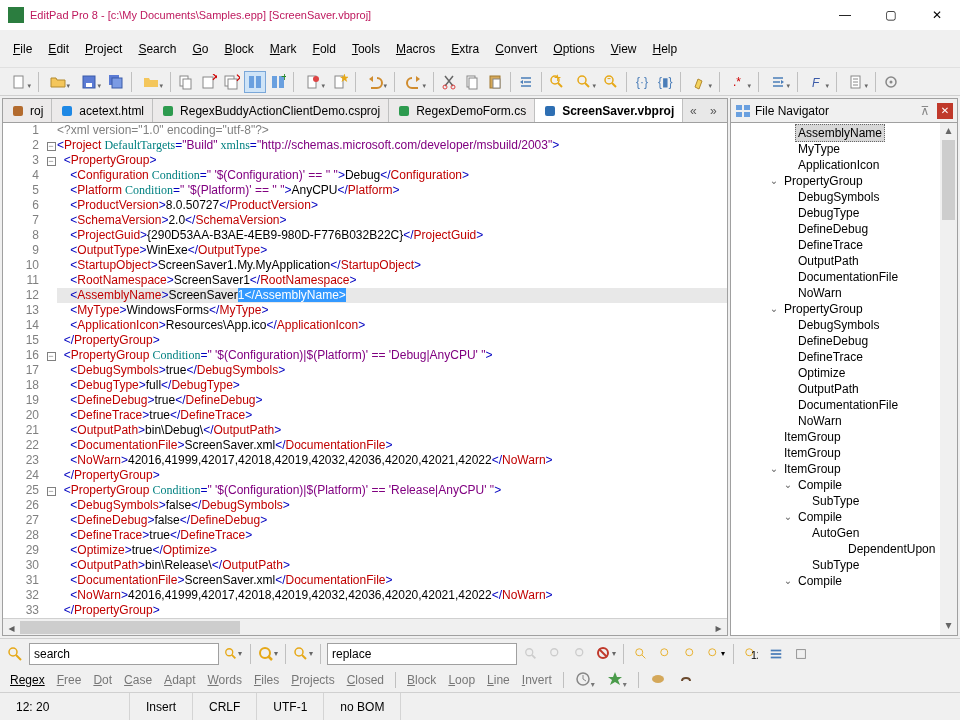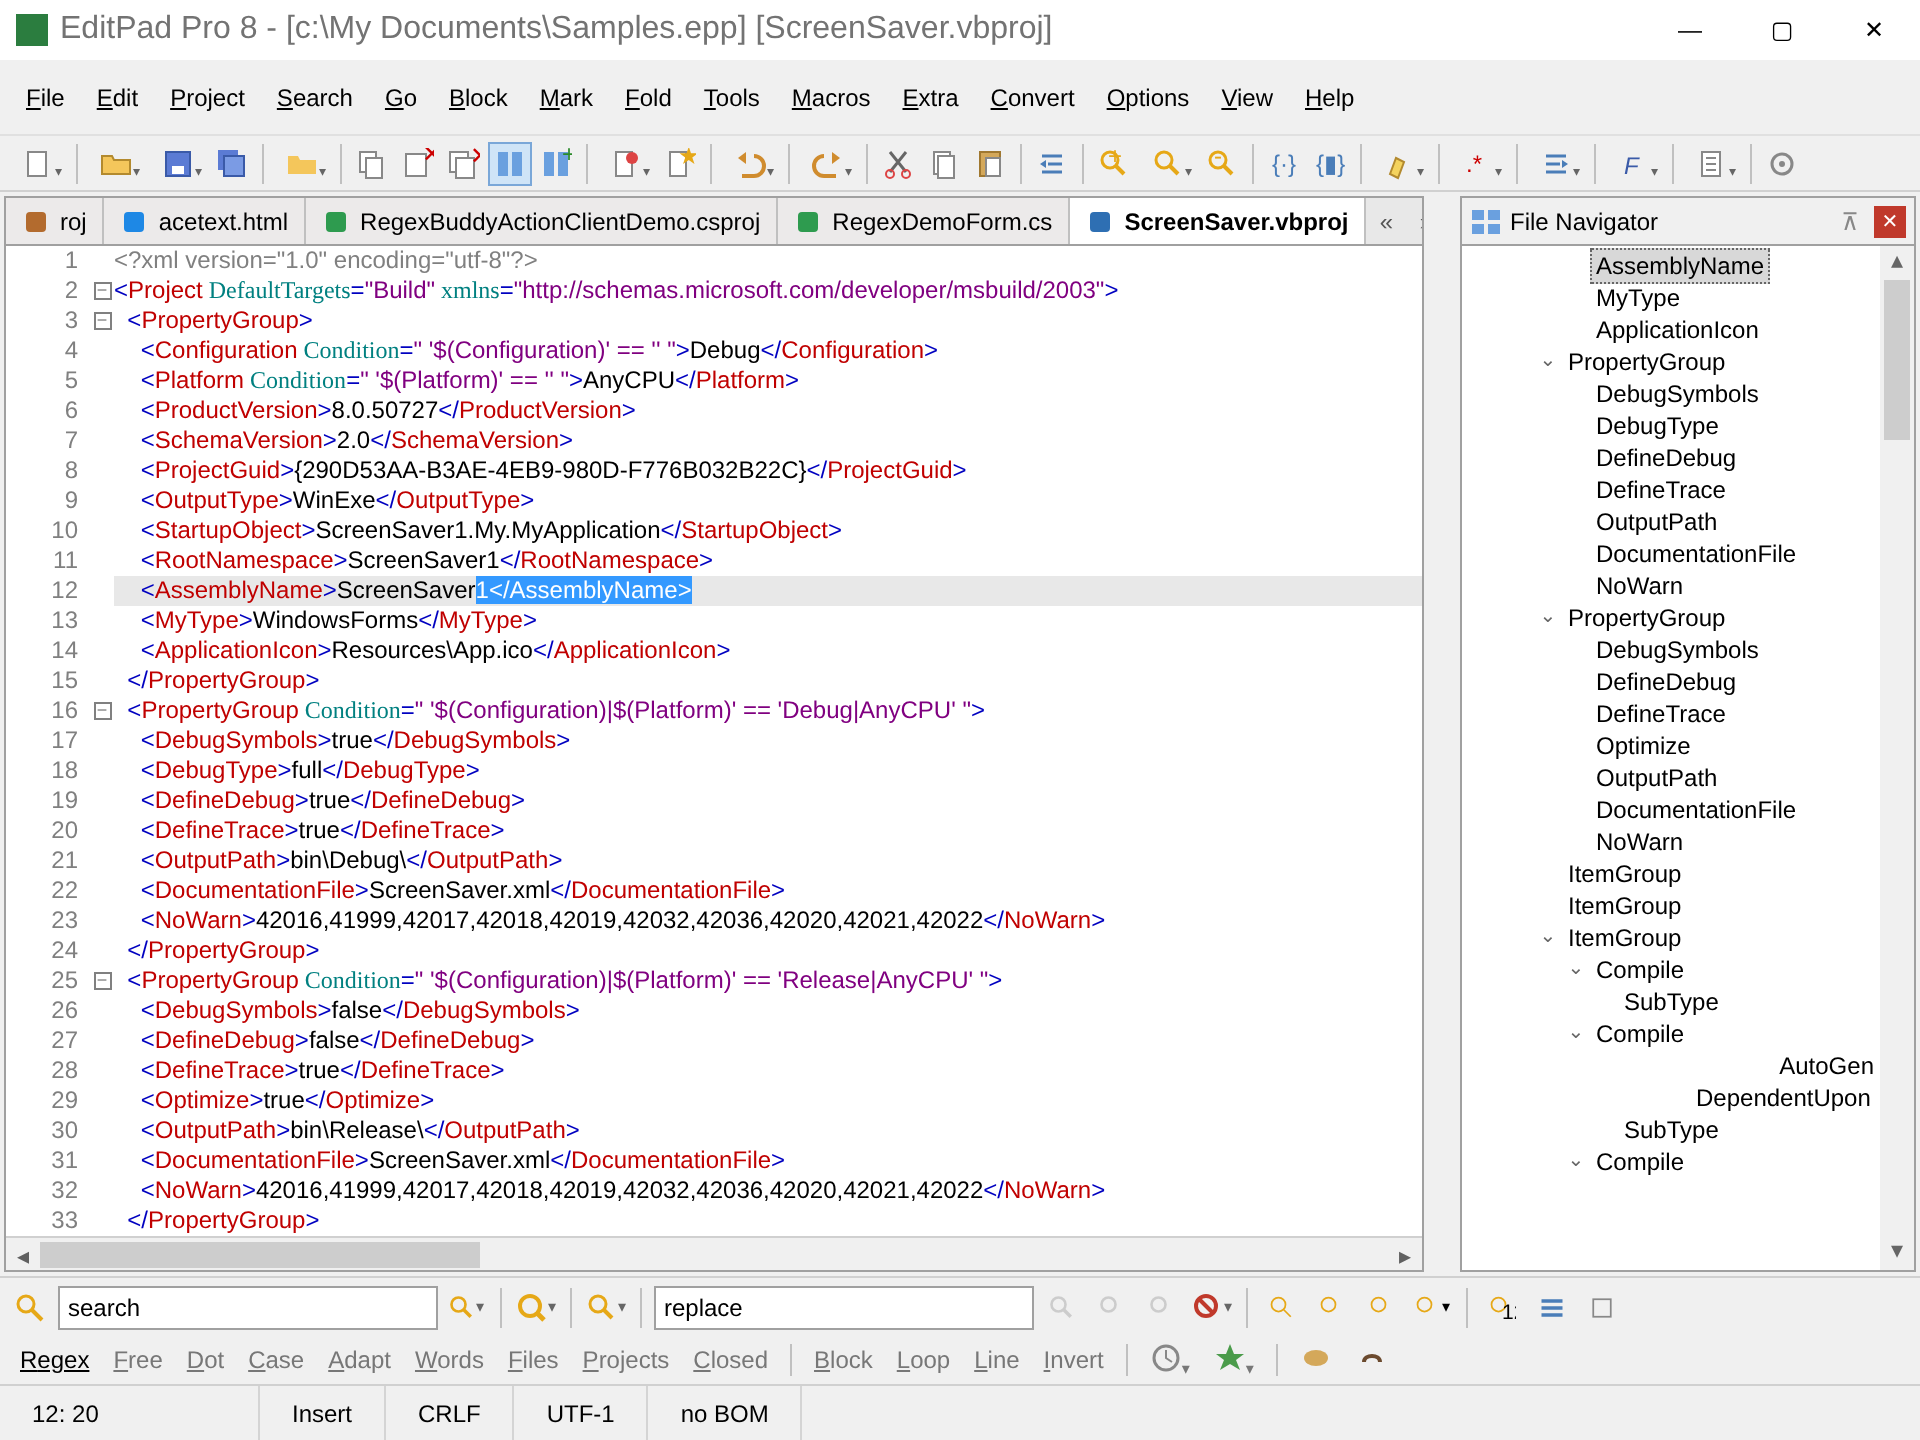--- a/index.html
+++ b/index.html
@@ -1,39 +1,39 @@
 <!DOCTYPE html>
 <html><head>
 <meta charset="utf-8">
 <style>
 * { margin: 0; padding: 0; box-sizing: border-box; font-family: "Segoe UI", Tahoma, sans-serif; font-size: 12px; }
 body { width: 960px; height: 720px; background: #f0f0f0; overflow: hidden; display: flex; flex-direction: column; }
 
 
 .titlebar { height: 30px; background: #fff; display: flex; align-items: center; padding-left: 8px; }
 .titlebar .app-icon { width: 16px; height: 16px; background: #2b7d3f; margin-right: 6px; }
-.titlebar .title { flex: 1; font-size: 16px; color: #737373; }
+.titlebar .title { flex: 1; font-size: 11px; color: #be185d; }
 .titlebar .win-btns { display: flex; }
 .titlebar .win-btn { width: 46px; height: 30px; display: flex; align-items: center; justify-content: center; color: #000; }
 
 
 .menubar { height: 38px; background: #f0f0f0; display: flex; align-items: center; padding: 0 6px; gap: 2px; border-bottom: 1px solid #e0e0e0; }
 .menubar .menu-item { padding: 2px 7px; cursor: default; }
 .menubar .menu-item u { text-decoration: underline; }
 
 
 .toolbar { height: 28px; background: #f0f0f0; display: flex; align-items: center; padding: 0 4px; gap: 1px; border-bottom: 1px solid #d0d0d0; }
 .toolbar .tbtn { width: 22px; height: 22px; display: flex; align-items: center; justify-content: center; border: 1px solid transparent; }
 .toolbar .tbtn.drop { width: 30px; position: relative; }
 .toolbar .tbtn.drop::after { content: "▾"; font-size: 7px; position: absolute; right: 2px; bottom: 2px; color: #666; }
 .toolbar .sep { width: 1px; height: 20px; background: #c0c0c0; margin: 0 3px; }
 .toolbar svg { width: 16px; height: 16px; }
 
 
-.main { flex: 1; display: flex; min-height: 0; gap: 16px; }
+.main { flex: 1; display: flex; min-height: 0; }
 
 
 .editor-pane { flex: 1; display: flex; flex-direction: column; min-width: 0; border: 1px solid #a0a0a0; margin: 2px 1px 2px 2px; background: #fff; }
 .tabstrip { height: 24px; background: #f0f0f0; display: flex; align-items: stretch; border-bottom: 1px solid #a0a0a0; overflow: hidden; }
 .tab { display: flex; align-items: center; padding: 0 8px; gap: 5px; border-right: 1px solid #c0c0c0; background: #eceaea; white-space: nowrap; }
 .tab.active { background: #fff; font-weight: bold; }
 .tab .tab-icon { width: 14px; height: 14px; }
 .tabstrip .tabctrl { margin-left: auto; display: flex; align-items: center; background: #e8e8e8; }
 .tabctrl .tc { width: 20px; height: 22px; display: flex; align-items: center; justify-content: center; color: #555; }
 
@@ -539,21 +539,21 @@
             <span class="lbl">Compile</span>
           </div>
           <div class="nrow" style="padding-left: 64px;">
             <span class="tw"></span>
             <span class="lbl">SubType</span>
           </div>
           <div class="nrow" style="padding-left: 50px;">
             <span class="tw">⌄</span>
             <span class="lbl">Compile</span>
           </div>
-          <div class="nrow" style="padding-left: 64px; justify-content: flex-end;">
+          <div class="nrow" style="padding-left: 64px;">
             <span class="tw"></span>
             <span class="lbl">AutoGen</span>
           </div>
           <div class="nrow" style="padding-left: 100px;">
             <span class="tw"></span>
             <span class="lbl">DependentUpon</span>
           </div>
           <div class="nrow" style="padding-left: 64px;">
             <span class="tw"></span>
             <span class="lbl">SubType</span>

